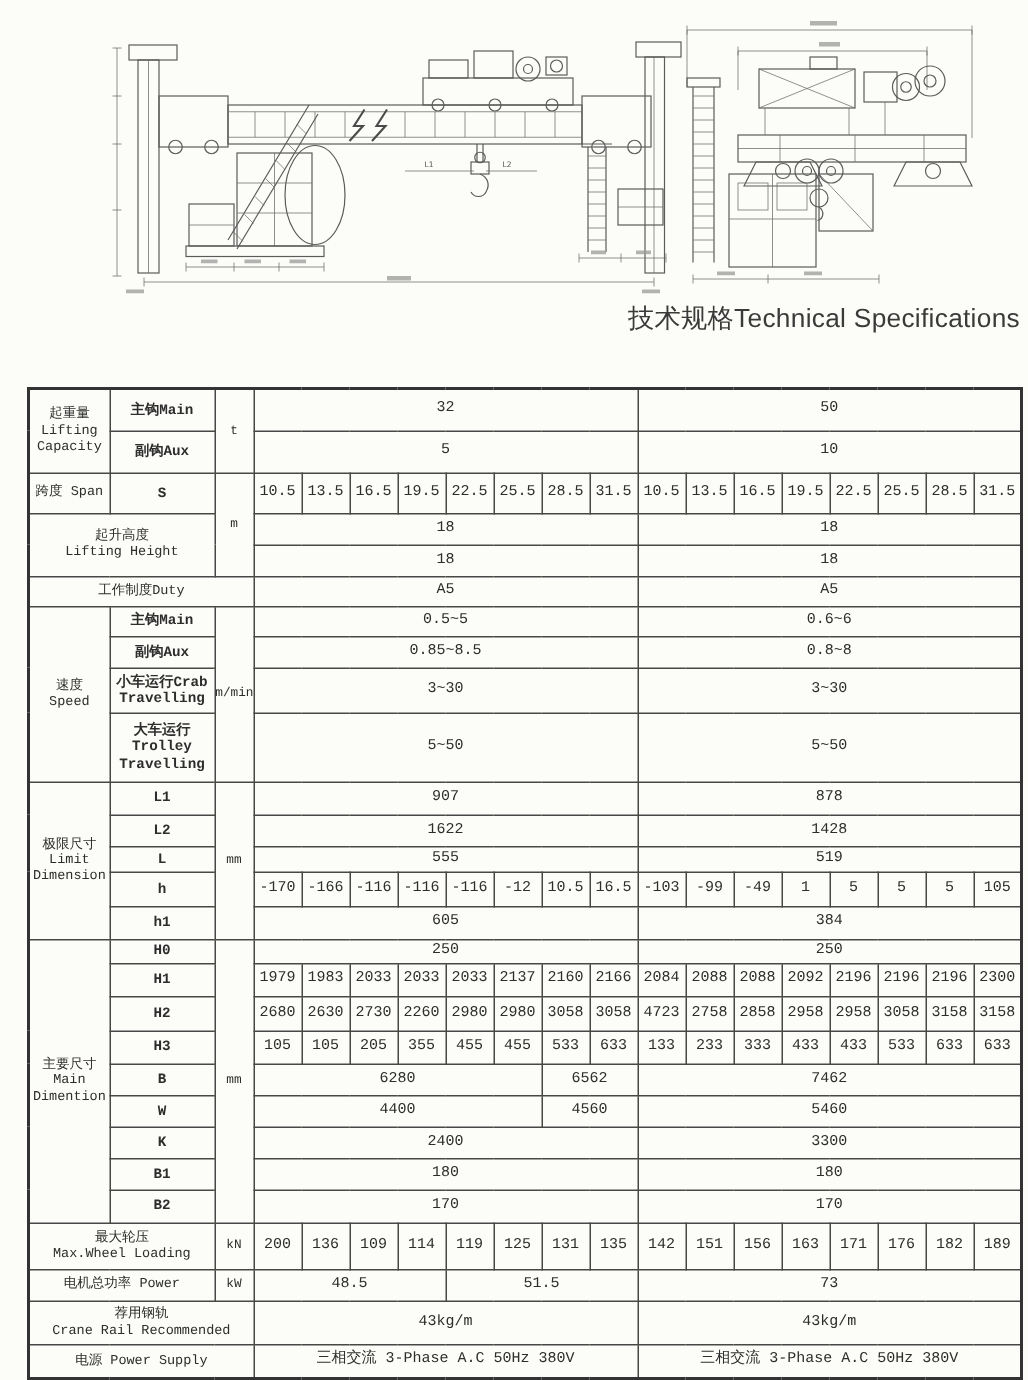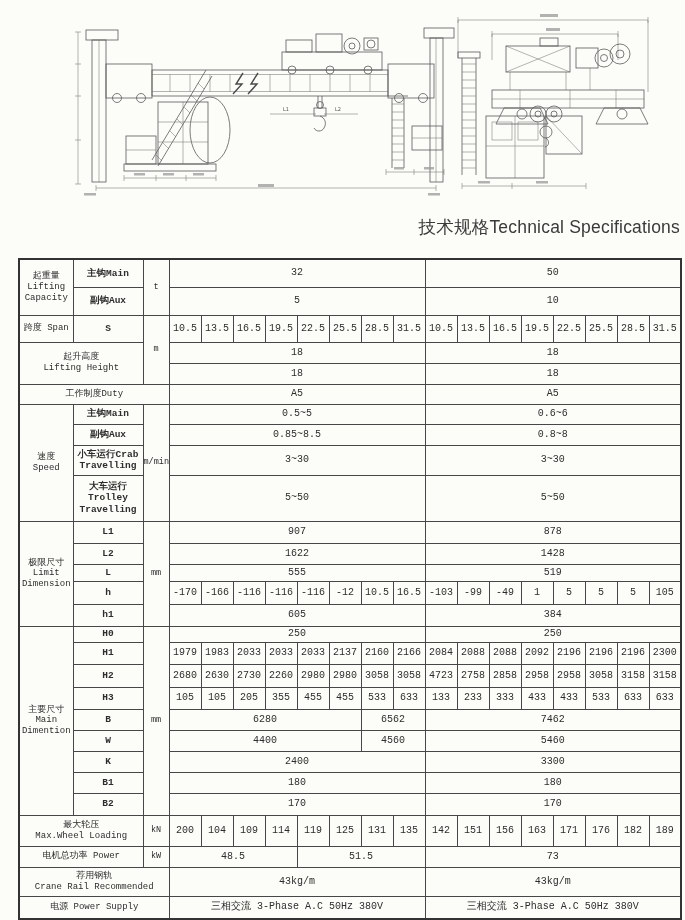--- a/index.html
+++ b/index.html
@@ -8,21 +8,21 @@
     background:#fcfcf8;
     font-family:"Liberation Mono","DejaVu Sans",monospace;
     color:#2d2d2d;
   }
   .drawing-wrap{position:absolute;left:0;top:0;width:685px;height:212px;}
   .ln{stroke:#5b5b5b;fill:none;stroke-width:.8;}
   .lnt{stroke:#6b6b6b;fill:none;stroke-width:.5;}
   .blob{fill:#9a9a9a;opacity:.75;}
   .dwtext{font-family:"DejaVu Sans",sans-serif;font-size:5px;fill:#555;}
   .page-title{
-    position:absolute;top:215px;right:5px;width:300px;text-align:right;
+    position:absolute;top:200px;right:5px;width:300px;text-align:right;
     font-family:"Liberation Sans","DejaVu Sans",sans-serif;
     font-size:17.5px;color:#3a3a3a;letter-spacing:.2px;
   }
   table.spec{
     position:absolute;left:18px;top:258px;width:662px;
     border-collapse:collapse;table-layout:fixed;
     border:2px solid #333;
     background:#fcfcf8;
   }
   table.spec td{
@@ -400,21 +400,21 @@
       <tr style="height: 22px;">
         <td class="sub">B2</td>
         <td colspan="8">170</td>
         <td colspan="8">170</td>
       </tr>
       <tr style="height: 31px;">
         <td colspan="2" class="cat">最大轮压
 Max.Wheel Loading</td>
         <td class="unit">kN</td>
         <td>200</td>
-        <td>104</td>
+        <td>136</td>
         <td>109</td>
         <td>114</td>
         <td>119</td>
         <td>125</td>
         <td>131</td>
         <td>135</td>
         <td>142</td>
         <td>151</td>
         <td>156</td>
         <td>163</td>

